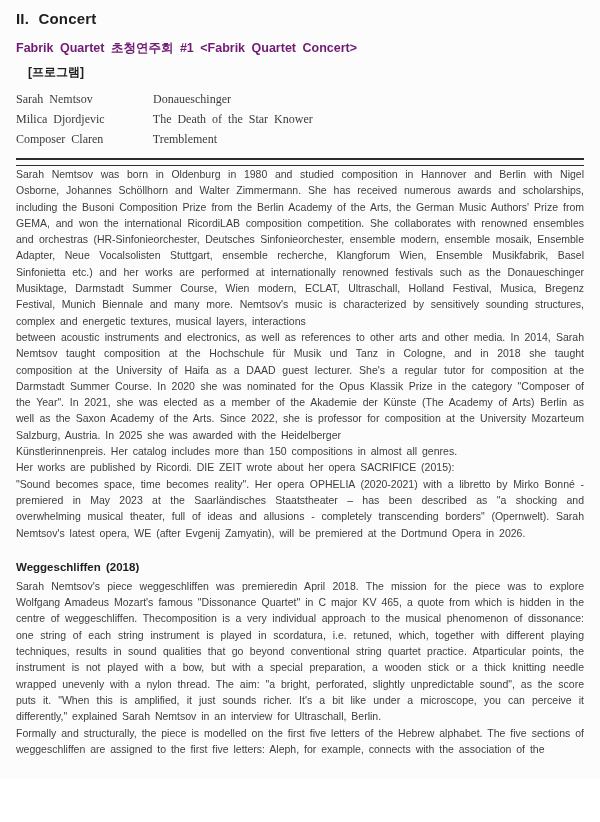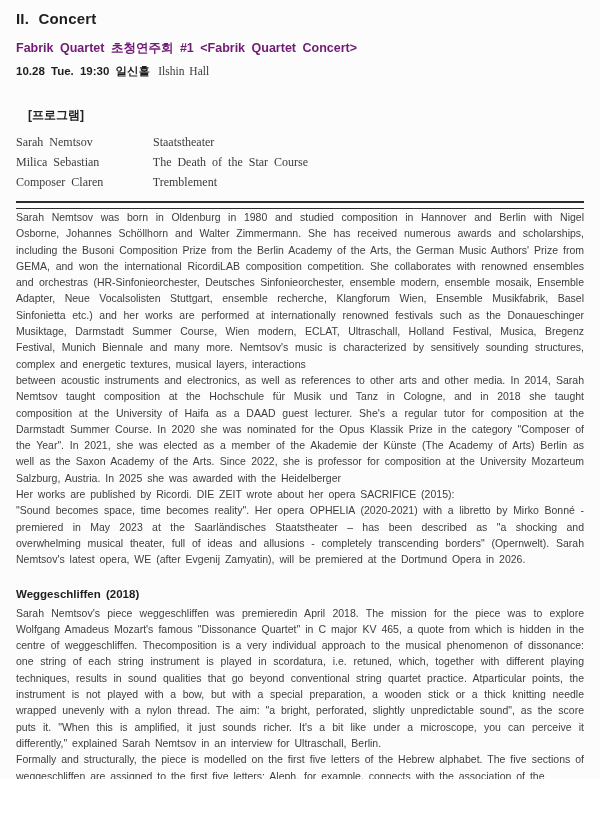--- a/index.html
+++ b/index.html
@@ -94,48 +94,45 @@
 </style>
 </head>
 <body>
 
 <div class="page">
 
   <h1 class="section-title">II. Concert</h1>
 
   <h2 class="event-title">Fabrik Quartet 초청연주회 #1 &lt;Fabrik Quartet Concert&gt;</h2>
 
-  <p class="dateline">
-    <span class="ko">10.28 Tue. 19:30 일신홀</span>
-    <span class="en">Ilshin Hall</span>
-  </p>
 
   <p class="program-heading">[프로그램]</p>
 
   <div class="program-table">
     <div class="program-row">
       <span class="composer">Sarah Nemtsov</span>
-      <span class="work">Staatstheater</span>
+      <span class="work">Donaueschinger</span>
     </div>
     <div class="program-row">
-      <span class="composer">Milica Sebastian</span>
-      <span class="work">The Death of the Star Course</span>
+      <span class="composer">Milica Djordjevic</span>
+      <span class="work">The Death of the Star Knower</span>
     </div>
     <div class="program-row">
       <span class="composer">Composer Claren</span>
       <span class="work">Tremblement</span>
     </div>
   </div>
 
   <div class="double-rule"></div>
 
 
   <div class="bio-text">
     <p class="body">Sarah Nemtsov was born in Oldenburg in 1980 and studied composition in Hannover and Berlin with Nigel Osborne, Johannes Schöllhorn and Walter Zimmermann. She has received numerous awards and scholarships, including the Busoni Composition Prize from the Berlin Academy of the Arts, the German Music Authors' Prize from GEMA, and won the international RicordiLAB composition competition. She collaborates with renowned ensembles and orchestras (HR-Sinfonieorchester, Deutsches Sinfonieorchester, ensemble modern, ensemble mosaik, Ensemble Adapter, Neue Vocalsolisten Stuttgart, ensemble recherche, Klangforum Wien, Ensemble Musikfabrik, Basel Sinfonietta etc.) and her works are performed at internationally renowned festivals such as the Donaueschinger Musiktage, Darmstadt Summer Course, Wien modern, ECLAT, Ultraschall, Holland Festival, Musica, Bregenz Festival, Munich Biennale and many more. Nemtsov's music is characterized by sensitively sounding structures, complex and energetic textures, musical layers, interactions</p>
     <p class="body">between acoustic instruments and electronics, as well as references to other arts and other media. In 2014, Sarah Nemtsov taught composition at the Hochschule für Musik und Tanz in Cologne, and in 2018 she taught composition at the University of Haifa as a DAAD guest lecturer. She's a regular tutor for composition at the Darmstadt Summer Course. In 2020 she was nominated for the Opus Klassik Prize in the category "Composer of the Year". In 2021, she was elected as a member of the Akademie der Künste (The Academy of Arts) Berlin as well as the Saxon Academy of the Arts. Since 2022, she is professor for composition at the University Mozarteum Salzburg, Austria. In 2025 she was awarded with the Heidelberger</p>
+    <p class="body">Künstlerinnenpreis. Her catalog includes more than 150 compositions in almost all genres.</p>
     <p class="body">Her works are published by Ricordi. DIE ZEIT wrote about her opera SACRIFICE (2015):</p>
     <p class="body">"Sound becomes space, time becomes reality". Her opera OPHELIA (2020-2021) with a libretto by Mirko Bonné - premiered in May 2023 at the Saarländisches Staatstheater – has been described as "a shocking and overwhelming musical theater, full of ideas and allusions - completely transcending borders" (Opernwelt). Sarah Nemtsov's latest opera, WE (after Evgenij Zamyatin), will be premiered at the Dortmund Opera in 2026.</p>
   </div>
 
   <h3 class="work-heading">Weggeschliffen (2018)</h3>
 
   <div class="work-text">
     <p class="body">Sarah Nemtsov's piece weggeschliffen was premieredin April 2018. The mission for the piece was to explore Wolfgang Amadeus Mozart's famous "Dissonance Quartet" in C major KV 465, a quote from which is hidden in the centre of weggeschliffen. Thecomposition is a very individual approach to the musical phenomenon of dissonance: one string of each string instrument is played in scordatura, i.e. retuned, which, together with different playing techniques, results in sound qualities that go beyond conventional string quartet practice. Atparticular points, the instrument is not played with a bow, but with a special preparation, a wooden stick or a thick knitting needle wrapped unevenly with a nylon thread. The aim: "a bright, perforated, slightly unpredictable sound", as the score puts it. "When this is amplified, it just sounds richer. It's a bit like under a microscope, you can perceive it differently," explained Sarah Nemtsov in an interview for Ultraschall, Berlin.</p>
     <p class="body">Formally and structurally, the piece is modelled on the first five letters of the Hebrew alphabet. The five sections of weggeschliffen are assigned to the first five letters: Aleph, for example, connects with the association of the</p>
   </div>

